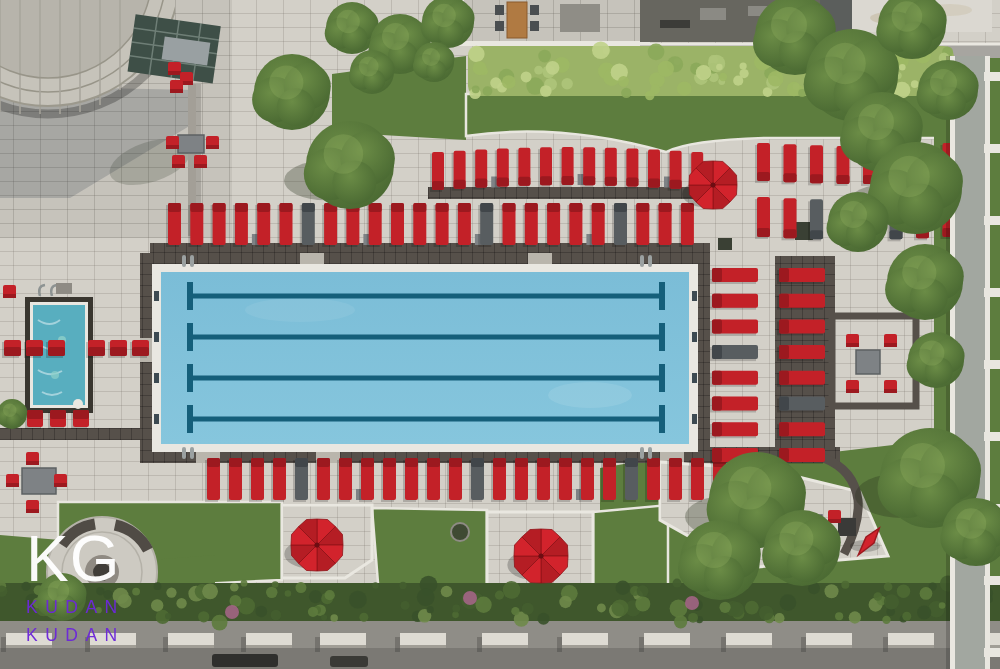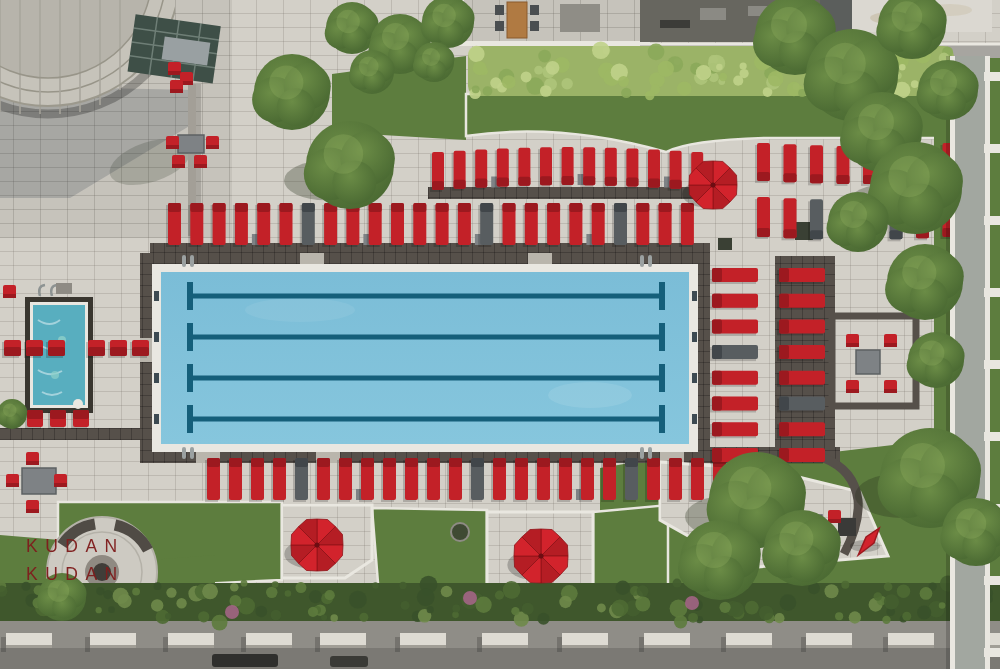--- a/index.html
+++ b/index.html
@@ -1,21 +1,21 @@
 <!DOCTYPE html>
 <html style="--paver: #d3d0c8; --terrace: #c6c3bb; --deckDark: #56504a; --deckDark2: #47423c; --coping: #e9e7e1; --water: #7bbdd7; --waterDeep: #6fb3cf; --lane: #155f7a; --spaWater: #58aebf; --red: #c32128; --redDark: #9c191f; --umbrella: #d2232c; --umbrellaDark: #b51d24; --greyChair: #585d60; --greyChairDark: #41464a; --table: #7e8285; --grass: #5d7d3e; --grassLight: #6f9048; --hedge: #9bb367; --tree: #486731; --treeLight: #6b8c46; --shrub: #3f572c; --street: #8f8d87; --road: #7b7974; --block: #dedbd3; --blockSide: #a19e96; --walk: #a2a7a0; --white: #e9e7e0; --wood: #b07a42; --glassRoof: #3e4f47; --darkRoof: #67665f; --whiteRoof: #dbd8d1; --shadow: rgba(45,55,70,0.20);"><head>
 <meta charset="utf-8">
 <style>
   html,body{margin:0;padding:0;background:#222;}
   .stage{position:relative;width:1000px;height:669px;overflow:hidden;background:#d3d0c8;
          font-family:"Liberation Sans",sans-serif;}
   .stage svg{position:absolute;left:0;top:0;}
   .watermark{position:absolute;left:26px;top:529px;color:#ffffff;z-index:10;opacity:.97;}
   .wm-logo{font-size:64px;line-height:.95;font-weight:400;letter-spacing:1px;}
-  .wm-sub{margin-top:7px;font-size:17.5px;letter-spacing:7.5px;line-height:1.22;color:#7f1d1d;font-weight:400;}
+  .wm-sub{margin-top:7px;font-size:17.5px;letter-spacing:7.5px;line-height:1.22;color:#6d28d9;font-weight:400;}
 </style>
 </head>
 <body>
 
 <div class="stage">
 <svg width="1000" height="669" viewBox="0 0 1000 669">
   <defs>
     <pattern id="pav" width="27" height="14" patternUnits="userSpaceOnUse">
       <rect width="27" height="14" fill="var(--paver)"></rect>
       <path d="M0,13.5H27 M13.5,0V14" stroke="rgba(110,105,95,.22)" stroke-width="1"></path>
@@ -1333,16 +1333,17 @@
           <circle cx="541" cy="556" r="2.6" fill="#6d0d12"></circle>
         </g>
         <g>
           <ellipse cx="865" cy="546" rx="15" ry="6" fill="rgba(0,0,0,.2)"></ellipse>
           <polygon points="870,525 875,540 870,559 865,540" fill="#d2232c" stroke="#9c191f" stroke-width="1.5" transform="rotate(38 870 540)"></polygon>
         </g>
       </g>
 </svg>
 
 <div class="watermark">
+  <div class="wm-logo">KG</div>
   <div class="wm-sub">KUDAN</div>
   <div class="wm-sub">KUDAN</div>
 </div>
 </div>
 
 </body></html>

